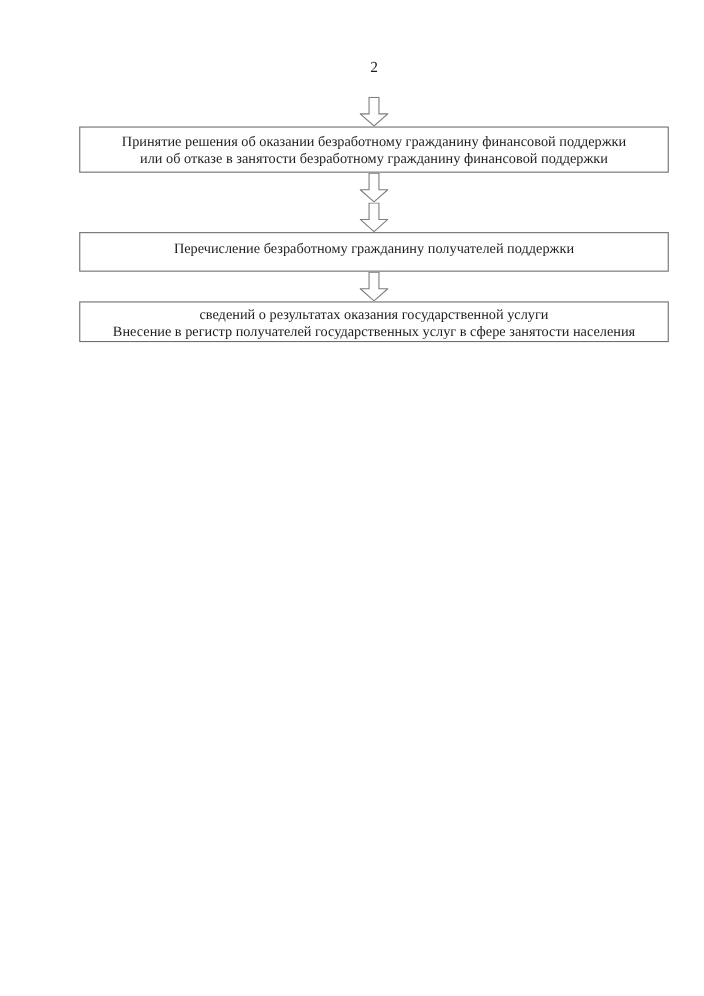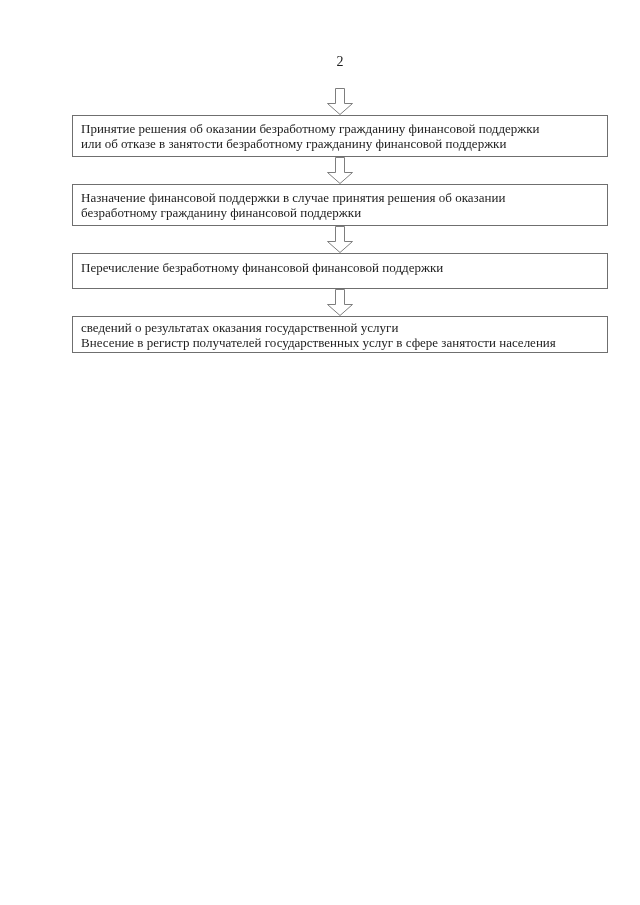--- a/index.html
+++ b/index.html
@@ -47,20 +47,21 @@
     stroke: var(--arrow-outline, #7d7d7d);
     stroke-width: 1;
   }
   .flow-box {
     box-sizing: border-box;
     width: 536px;
     border: 1px solid var(--box-border, #6f6f6f);
     display: flex;
     flex-direction: column;
     justify-content: center;
+    text-align: center;
     font-size: 13px;
     line-height: 15px;
     padding: 2px 8px;
   }
   .flow-box.h42 { height: 42px; }
   .flow-box.h36 {
     height: 36px;
     justify-content: flex-start;
     padding-top: 6px;
   }
@@ -84,33 +85,29 @@
       <div>Принятие решения об оказании безработному гражданину финансовой поддержки</div>
       <div>или об отказе в занятости безработному гражданину финансовой поддержки</div>
     </div>
 
     <div class="arrow-wrap">
       <svg width="26" height="27" viewBox="0 0 26 27">
         <polygon points="8.5,0.5 17.5,0.5 17.5,15.5 25.5,15.5 13,26.5 0.5,15.5 8.5,15.5"></polygon>
       </svg>
     </div>
 
-    <div class="flow-box h42">
-      <div>Назначение финансовой поддержки в случае принятия решения об оказании</div>
-      <div>безработному гражданину финансовой поддержки</div>
-    </div>
 
     <div class="arrow-wrap">
       <svg width="26" height="27" viewBox="0 0 26 27">
         <polygon points="8.5,0.5 17.5,0.5 17.5,15.5 25.5,15.5 13,26.5 0.5,15.5 8.5,15.5"></polygon>
       </svg>
     </div>
 
     <div class="flow-box h36">
-      <div>Перечисление безработному финансовой финансовой поддержки</div>
+      <div>Перечисление безработному гражданину получателей поддержки</div>
     </div>
 
     <div class="arrow-wrap">
       <svg width="26" height="27" viewBox="0 0 26 27">
         <polygon points="8.5,0.5 17.5,0.5 17.5,15.5 25.5,15.5 13,26.5 0.5,15.5 8.5,15.5"></polygon>
       </svg>
     </div>
 
     <div class="flow-box h37">
       <div>сведений о результатах оказания государственной услуги</div>

